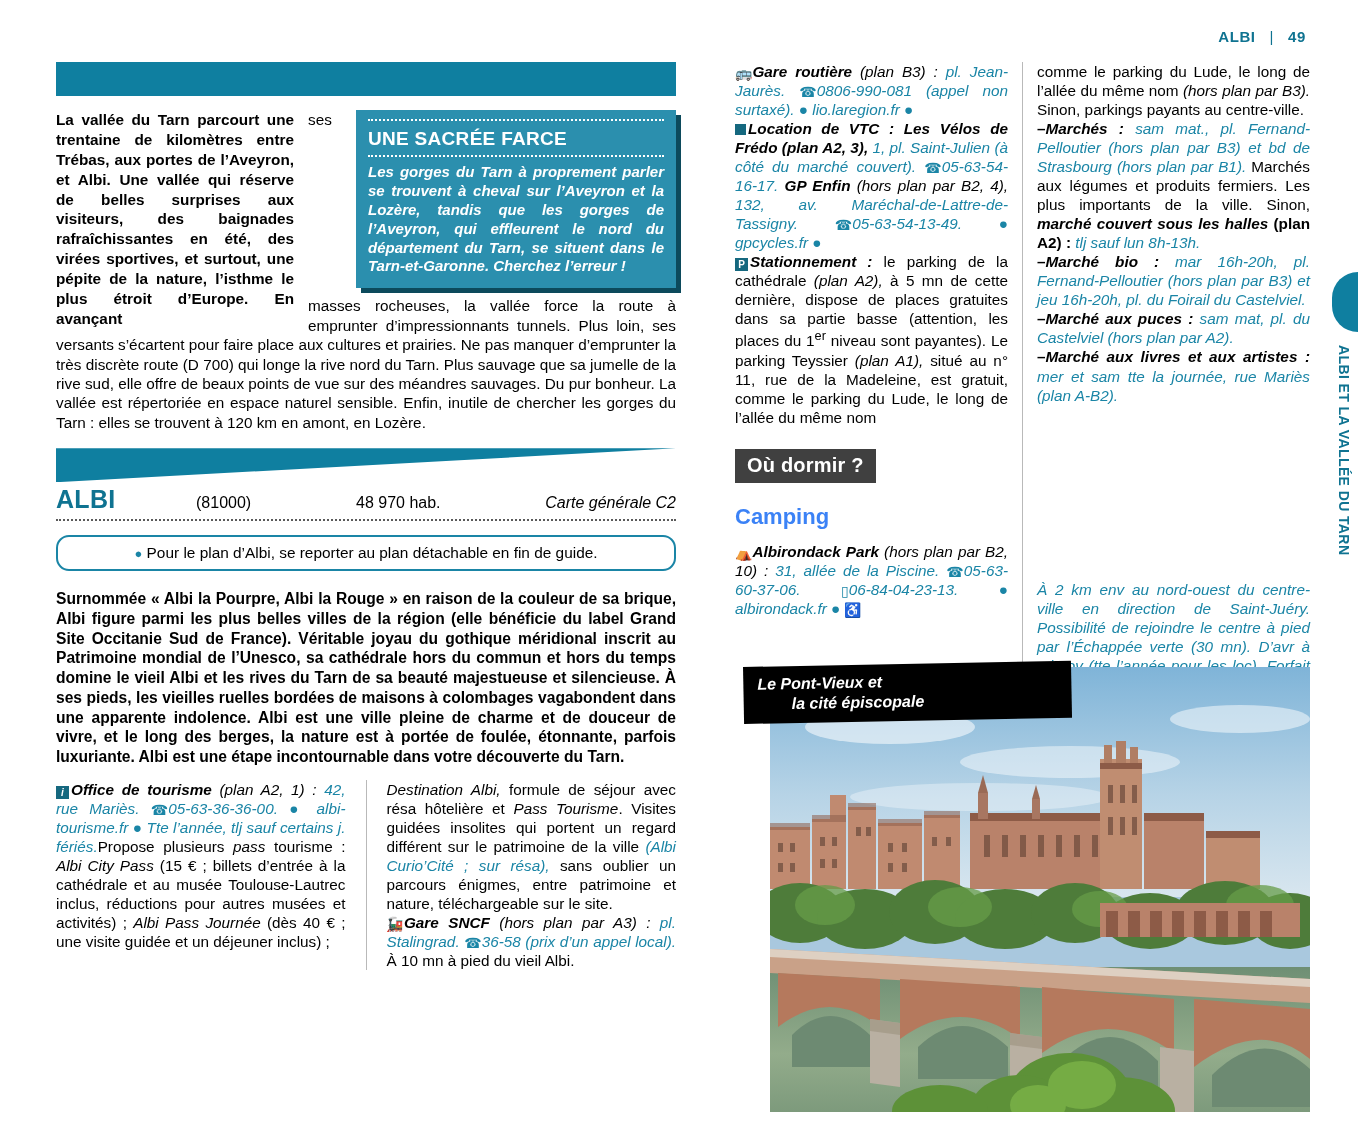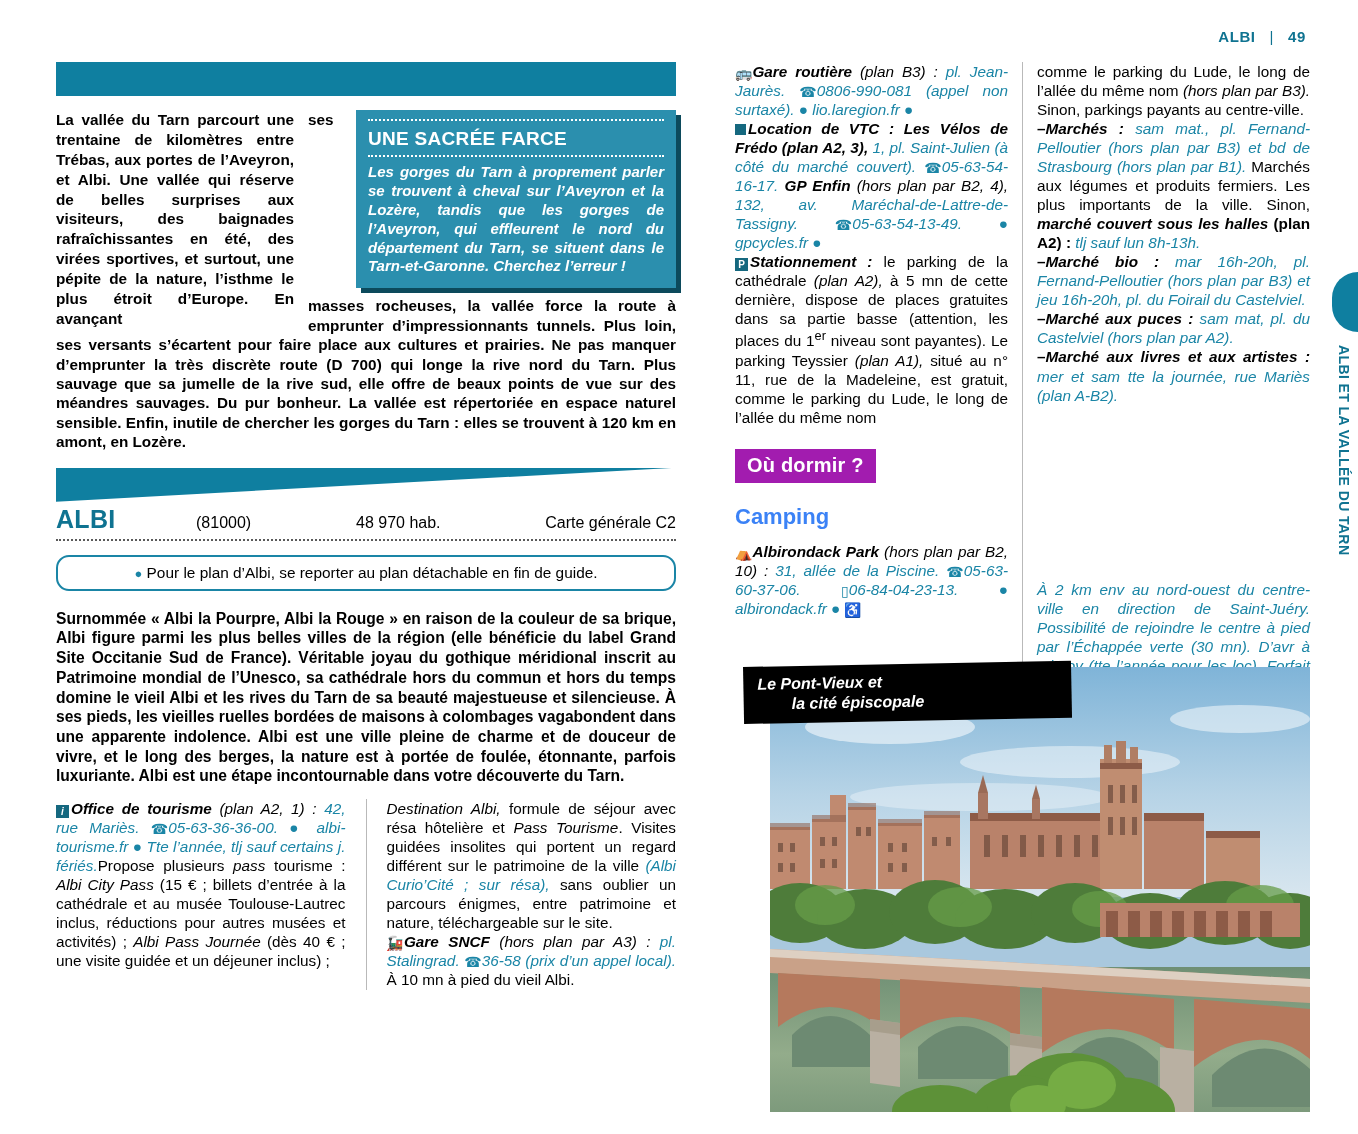--- a/index.html
+++ b/index.html
@@ -99,21 +99,21 @@
     margin: 6px 0 0 0;
     font-size: 15px;
     line-height: 1.26;
     font-style: italic;
     font-weight: bold;
     text-align: justify;
   }
   .intro-flow {
     font-size: 15.3px;
     line-height: 1.27;
-    font-weight: bold;
+    font-weight: normal;
     text-align: justify;
   }
 
   
   .city-block { margin-top: 16px; clear: both; }
   .city-wedge {
     width: 100%;
     height: 34px;
     background: #0f7fa0;
     clip-path: polygon(0 0, 100% 0, 100% 0, 0 100%);
@@ -127,21 +127,21 @@
   }
   .city-name {
     font-size: 25px;
     font-weight: bold;
     color: #0f7391;
     width: 140px;
     letter-spacing: 0.3px;
   }
   .city-zip { font-size: 16px; width: 160px; }
   .city-pop { font-size: 16px; flex: 1; }
-  .city-map { font-size: 16px; text-align: right; }
+  .city-map { font-size: 16px; font-style: italic; text-align: right; }
 
   .note-box {
     margin-top: 14px;
     border: 2px solid #1a85a6;
     border-radius: 13px;
     padding: 7px 10px;
     text-align: center;
     font-size: 15.4px;
   }
   .note-box .bullet { color: #1a85a6; font-size: 13px; }
@@ -150,21 +150,21 @@
     margin-top: 18px;
     font-size: 15.6px;
     line-height: 1.265;
     font-weight: bold;
     text-align: justify;
   }
 
   
   .sec-head {
     display: inline-block;
-    background: #a21caf;
+    background: #404040;
     color: #ffffff;
     font-size: 20px;
     font-weight: bold;
     padding: 4px 12px 5px 12px;
     margin-top: 20px;
     letter-spacing: 0.2px;
   }
 
   
   .two-col {

